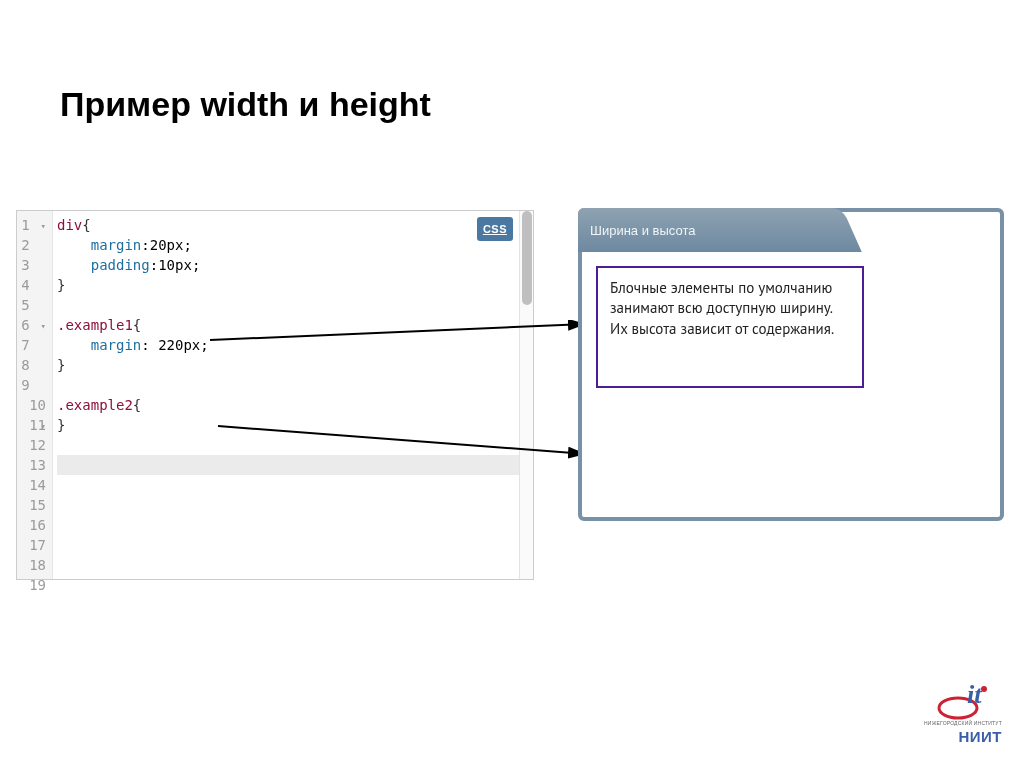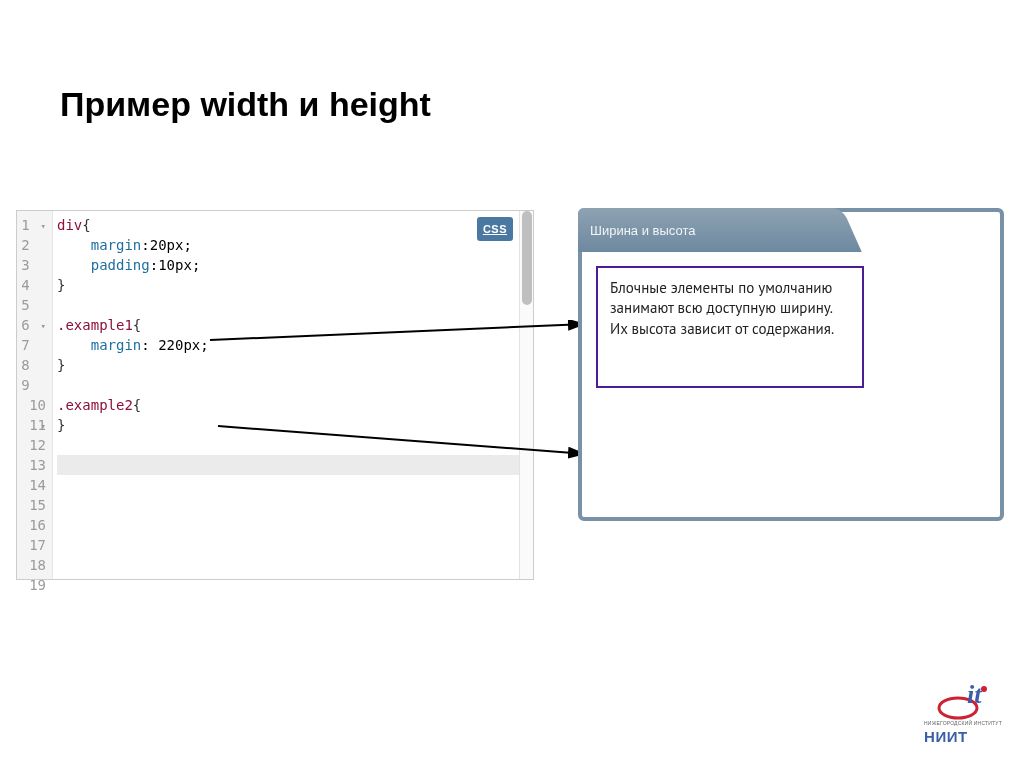--- a/index.html
+++ b/index.html
@@ -148,21 +148,21 @@
     font-family: "PT Sans", Arial, sans-serif;
   }
   .box1 { width: 268px; height: 122px; margin-bottom: 34px; }
   .box2 { width: 386px; height: 102px; }
 
   
   .logo {
     position: absolute;
     right: 22px;
     bottom: 22px;
-    text-align: left;
+    text-align: right;
     font-family: Arial, sans-serif;
     color: #3a5ea8;
   }
   .logo svg { display: block; margin: 0 auto; }
   .logo-text {
     font-size: 15px;
     font-weight: 700;
     letter-spacing: .5px;
     margin-top: 2px;
   }

